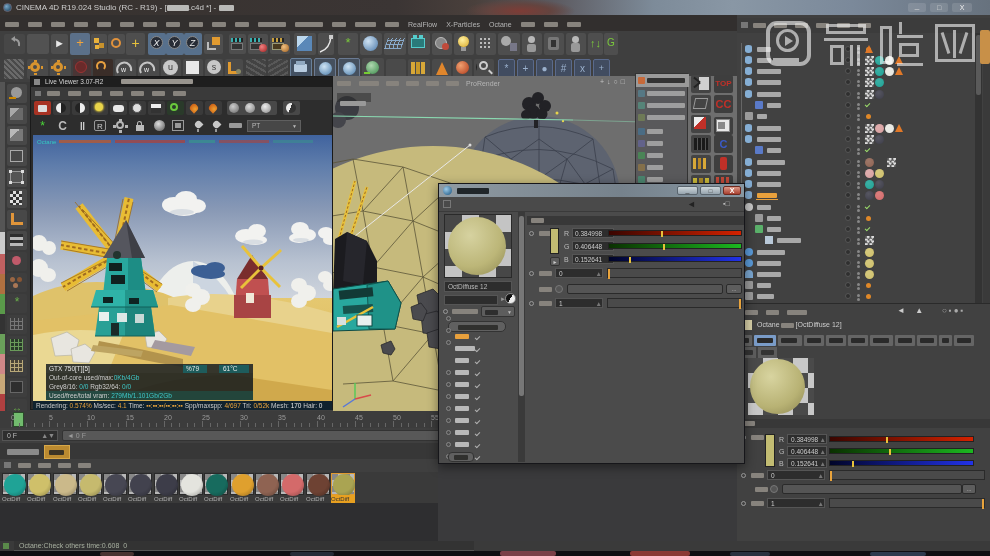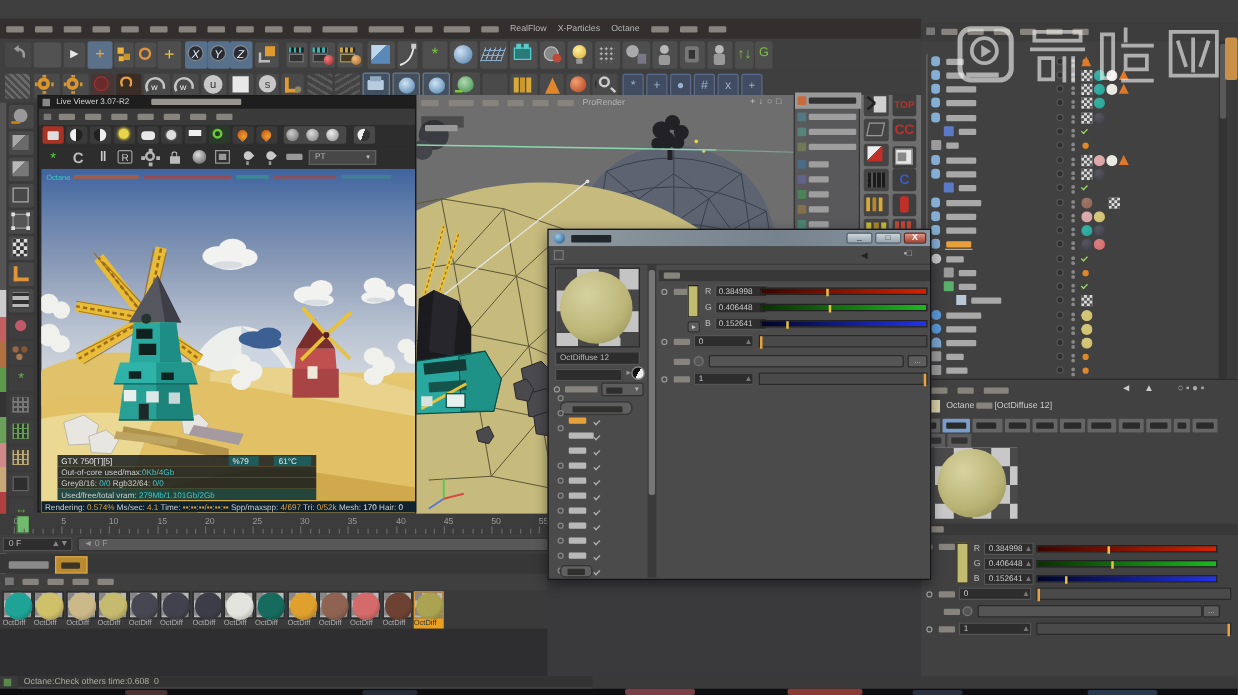--- a/index.html
+++ b/index.html
@@ -6,20 +6,27 @@
 .cj{display:inline-block;height:5px;background:#87837d;border-radius:1px;vertical-align:middle}
 .chk{position:absolute;width:5px;height:3px;border-left:1.5px solid #9adb6a;border-bottom:1.5px solid #9adb6a;transform:rotate(-45deg)}
 .gap{display:inline-block;width:9px}
 .ic{position:absolute;border-radius:2px}
 .cir{position:absolute;border-radius:50%}
 
 </style></head>
 <body>
 <div class="abs" id="root" style="left:0;top:0;width:990px;height:556px">
 
+<div class="abs" id="titlebar" style="left:0;top:0;width:990px;height:15px;background:radial-gradient(ellipse 55px 12px at 520px 11px,#7e3c36 0%,#64443f 55%,transparent 100%),linear-gradient(90deg,#37322f 0%,#3b3534 40%,#4a403c 48%,#5c5a60 56%,#7d8b99 66%,#8997a5 74%,#7b899a 86%,#67727e 100%)">
+  <div class="abs" style="left:3px;top:3px;width:9px;height:9px;border-radius:50%;background:radial-gradient(circle at 35% 35%,#7aa8c8,#123a54);border:1px solid #667"></div>
+  <div class="abs" style="left:16px;top:3px;font-size:8px;color:#cfcfcf">CINEMA 4D R19.024 Studio (RC - R19) - [<i class="cj" style="width:22px;height:6px;background:#b9b9b7"></i>.c4d *] - <i class="cj" style="width:15px;height:6px;background:#b9b9b7"></i></div>
+  <div class="abs" style="left:908px;top:3px;width:18px;height:9px;background:rgba(255,255,255,.12);border-radius:2px;color:#ddd;font-size:8px;text-align:center;line-height:5px">_</div>
+  <div class="abs" style="left:930px;top:3px;width:18px;height:9px;background:rgba(255,255,255,.12);border-radius:2px;color:#ddd;font-size:7px;text-align:center;line-height:9px">□</div>
+  <div class="abs" style="left:952px;top:3px;width:20px;height:9px;background:rgba(255,255,255,.12);border-radius:2px;color:#eee;font-size:7px;text-align:center;line-height:9px">X</div>
+</div>
 
 <div class="abs" id="menubar" style="left:0;top:15px;width:737px;height:16px;background:#322f2e">
   <div class="abs" style="left:5px;top:5px;white-space:nowrap;font-size:7px;color:#b5b5b5">
     <i class="cj" style="width:14px"></i><b class="gap"></b><i class="cj" style="width:14px"></i><b class="gap"></b><i class="cj" style="width:14px"></i><b class="gap"></b><i class="cj" style="width:14px"></i><b class="gap"></b><i class="cj" style="width:14px"></i><b class="gap"></b><i class="cj" style="width:14px"></i><b class="gap"></b><i class="cj" style="width:14px"></i><b class="gap"></b><i class="cj" style="width:14px"></i><b class="gap"></b><i class="cj" style="width:14px"></i><b class="gap"></b><i class="cj" style="width:14px"></i><b class="gap"></b><i class="cj" style="width:14px"></i><b class="gap"></b><i class="cj" style="width:28px"></i><b class="gap"></b><i class="cj" style="width:28px"></i><b class="gap"></b><i class="cj" style="width:14px"></i><b class="gap"></b><i class="cj" style="width:21px"></i><b class="gap"></b><i class="cj" style="width:14px"></i><b class="gap"></b><span style="vertical-align:middle">RealFlow</span><b class="gap"></b><span style="vertical-align:middle">X-Particles</span><b class="gap"></b><span style="vertical-align:middle">Octane</span><b class="gap"></b><i class="cj" style="width:14px"></i><b class="gap"></b><i class="cj" style="width:14px"></i><b class="gap"></b><i class="cj" style="width:14px"></i>
   </div>
 </div>
 
 <div class="abs" id="row1" style="left:0;top:31px;width:737px;height:26px;background:#3f3f3f">
   <div class="ic" style="left:4px;top:3px;width:21px;height:20px;background:#474747;color:#9a9a9a;font-size:13px;text-align:center;line-height:18px"><svg width="14" height="12" viewBox="0 0 14 12">
           <path d="M3 4 L7 1 L7 7 Z" fill="#9a9a9a"></path>

